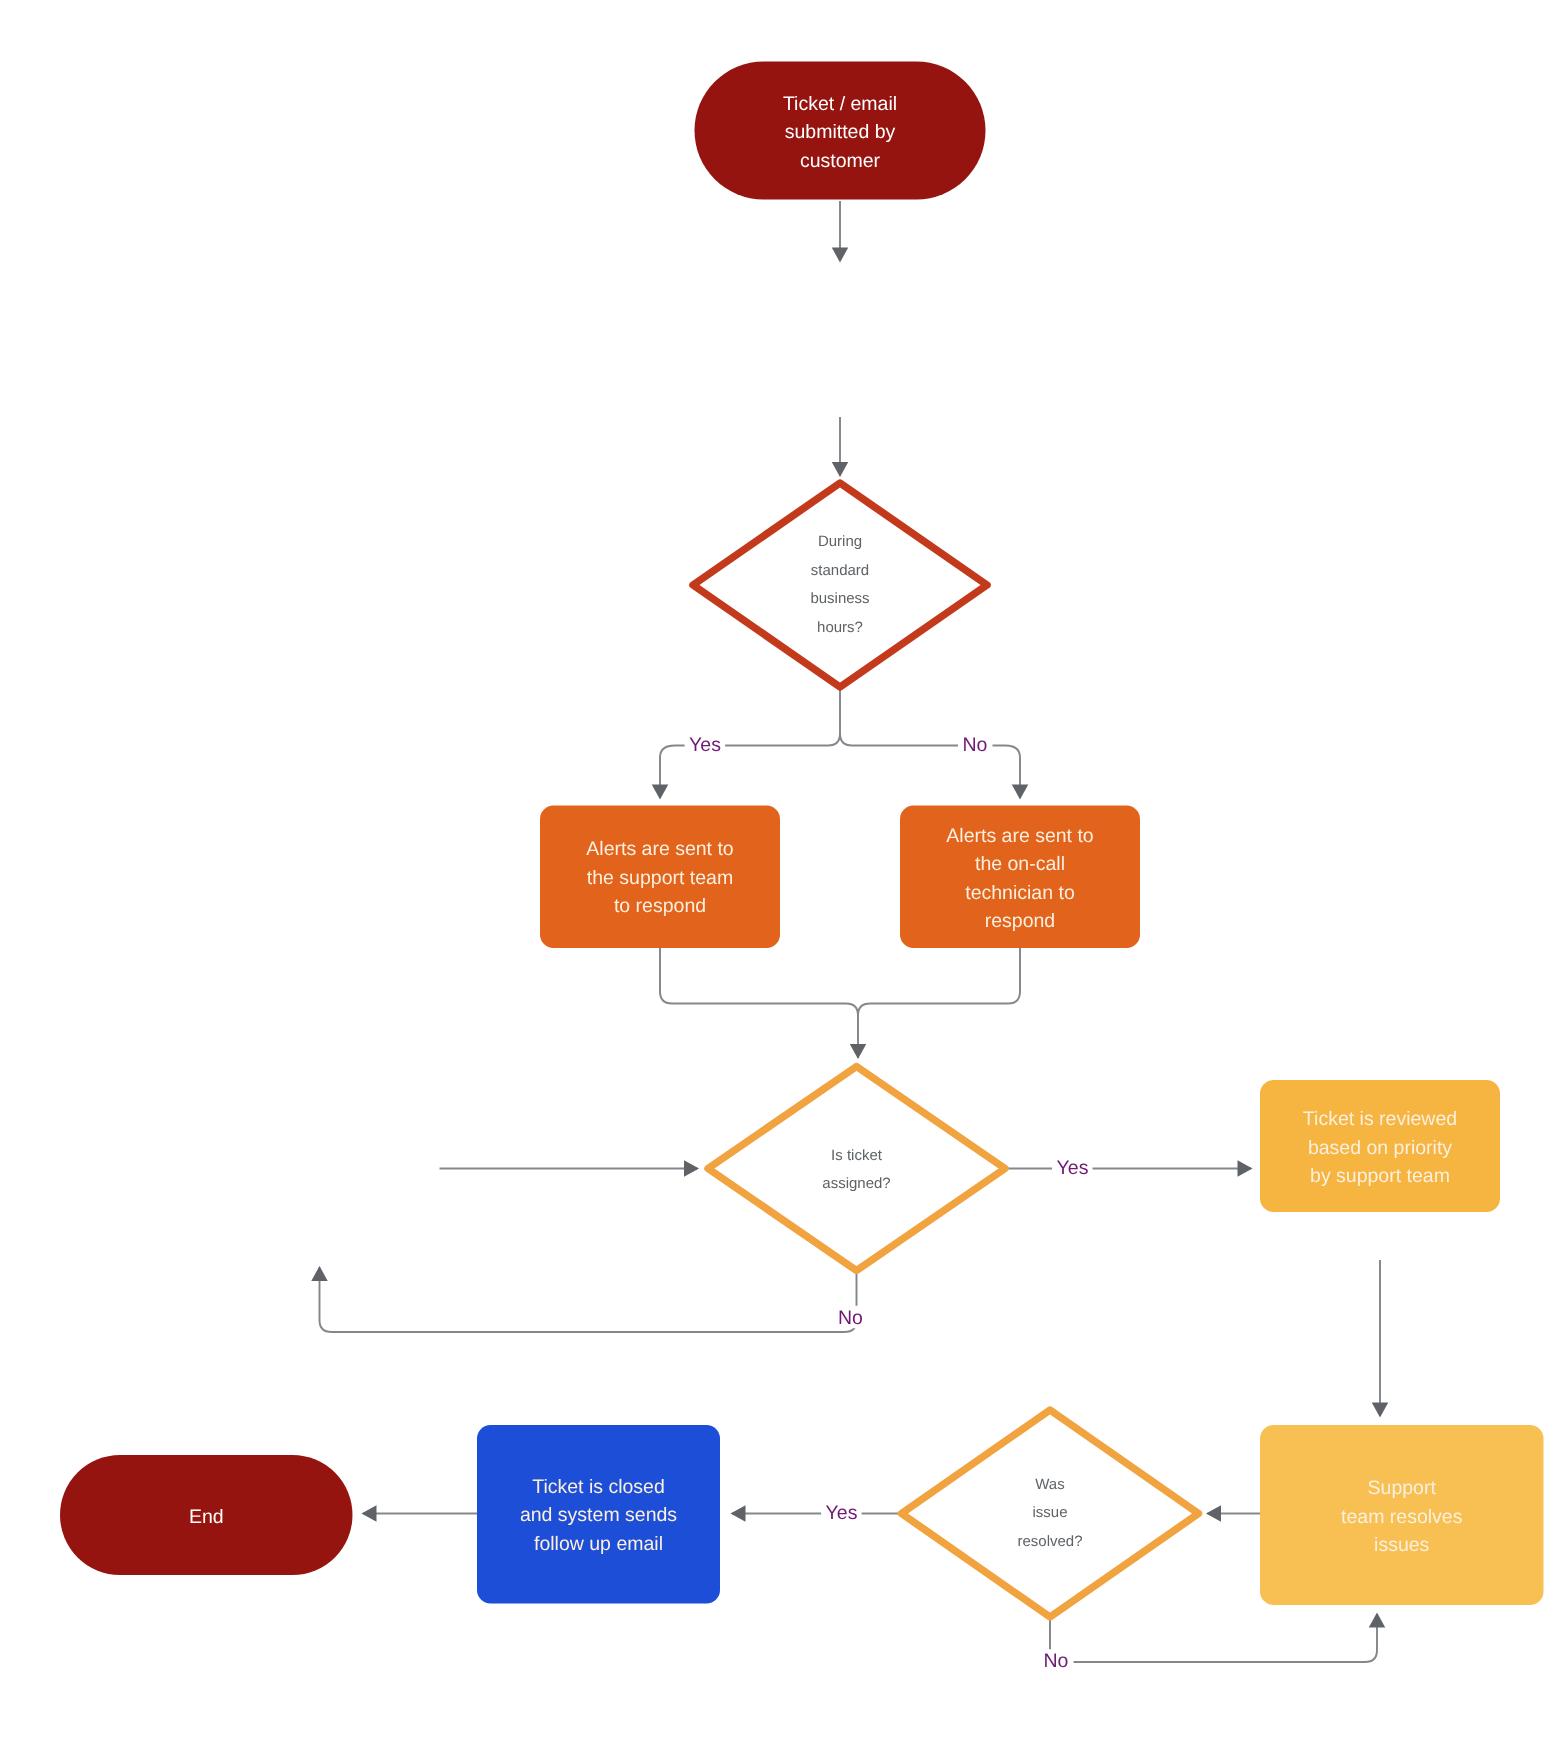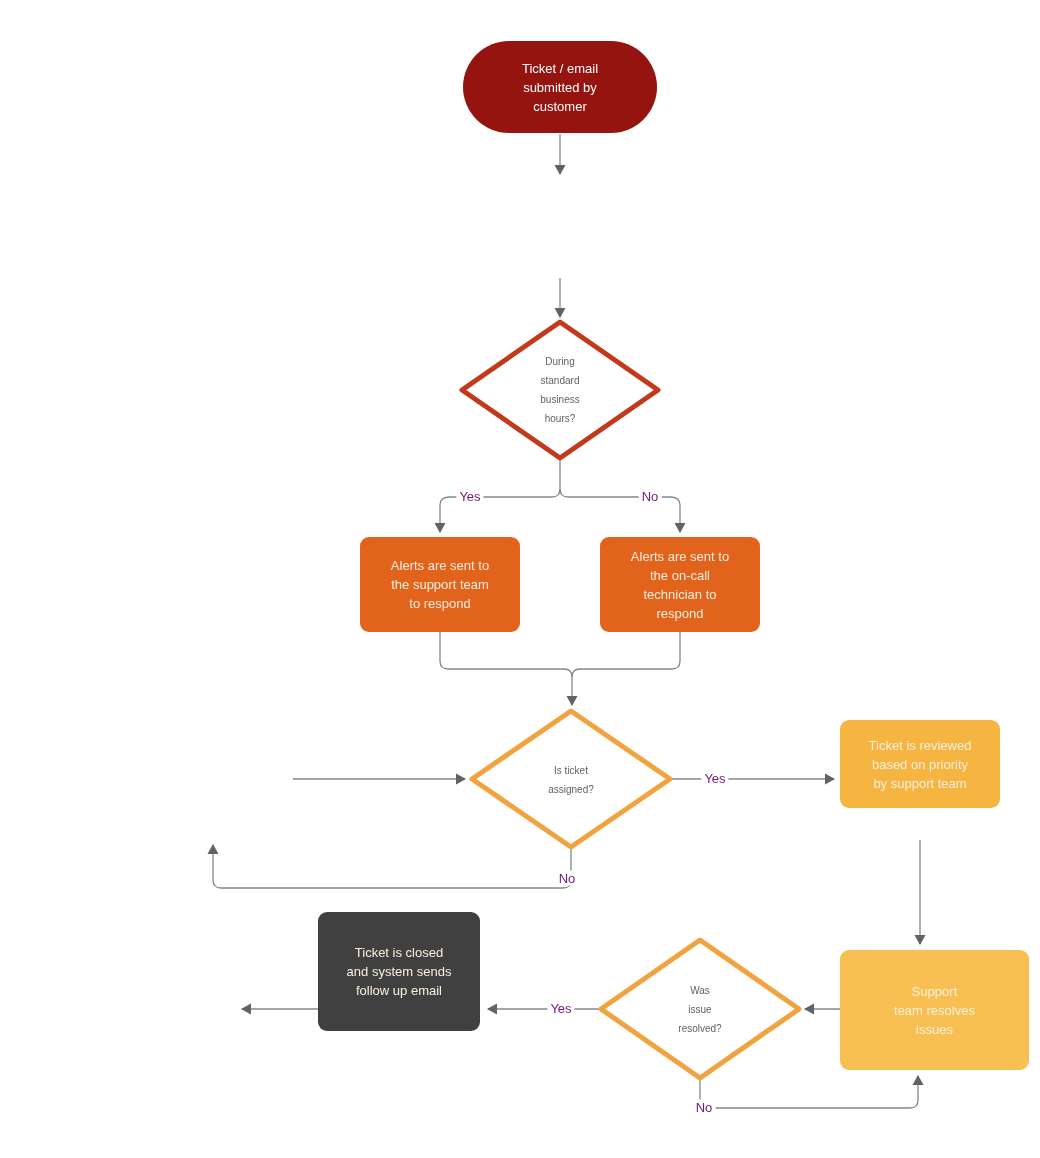--- a/index.html
+++ b/index.html
@@ -16,21 +16,21 @@
   .node .lbl { white-space:pre-line; padding:0 8px; }
   .terminator { border-radius:48px; color:#ffffff; }
   .process  { border-radius:9px; color:#FBF0DF; }
   #n-start   { left:463px; top:41px;  width:194px; height:92px;  background:#96140F; color:#ffffff; }
   #n-create  { left:481px; top:178px; width:159px; height:100px; background:#D1371D; color:#FCEFE4; }
   #n-alert-support { left:360px; top:537px; width:160px; height:95px;  background:#E2631C; }
   #n-alert-oncall  { left:600px; top:537px; width:160px; height:95px;  background:#E2631C; }
   #n-reminder{ left:133px; top:720px; width:160px; height:118px; background:#F89D33; }
   #n-review  { left:840px; top:720px; width:160px; height:88px; background:#F6B441; }
   #n-resolve { left:840px; top:950px; width:189px; height:120px; background:#F8C052; }
-  #n-close   { left:318px; top:912px; width:162px; height:119px; background:#404040; }
+  #n-close   { left:318px; top:950px; width:162px; height:119px; background:#1d4ed8; }
   #n-end     { left:40px;  top:970px; width:195px; height:80px;  background:#96140F; color:#ffffff; }
   .diamond-label {
     position:absolute; z-index:2; transform:translate(-50%,-50%);
     color:#5E6367; font-size:10px; line-height:19px; text-align:center; white-space:pre-line;
   }
   #dl-hours    { left:560px; top:390px; }
   #dl-assigned { left:571px; top:780px; }
   #dl-resolved { left:700px; top:1009px; }
   .edge-label {
     position:absolute; z-index:3; transform:translate(-50%,-50%);
@@ -99,20 +99,23 @@
   <div class="node process" id="n-resolve">
     <span class="lbl">Support
 team resolves
 issues</span>
   </div>
   <div class="node process" id="n-close">
     <span class="lbl">Ticket is closed
 and system sends
 follow up email</span>
   </div>
+  <div class="node terminator" id="n-end">
+    <span class="lbl">End</span>
+  </div>
 
   <div class="diamond-label" id="dl-hours">During
 standard
 business
 hours?</div>
   <div class="diamond-label" id="dl-assigned">Is ticket
 assigned?</div>
   <div class="diamond-label" id="dl-resolved">Was
 issue
 resolved?</div>

